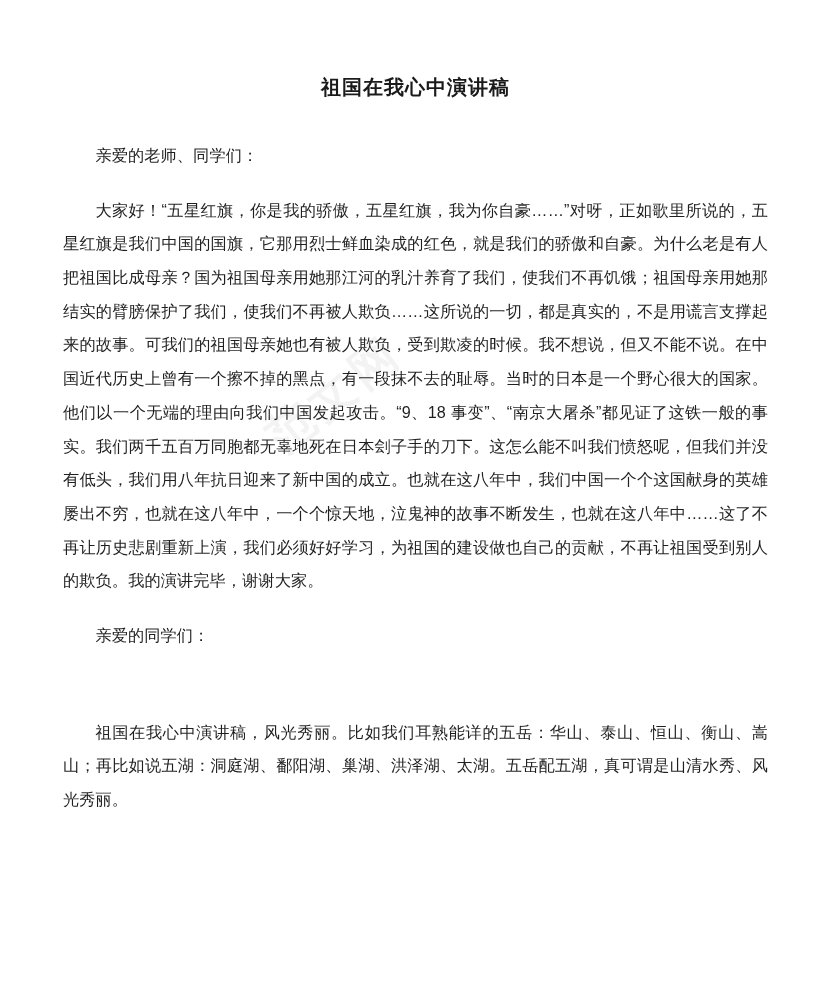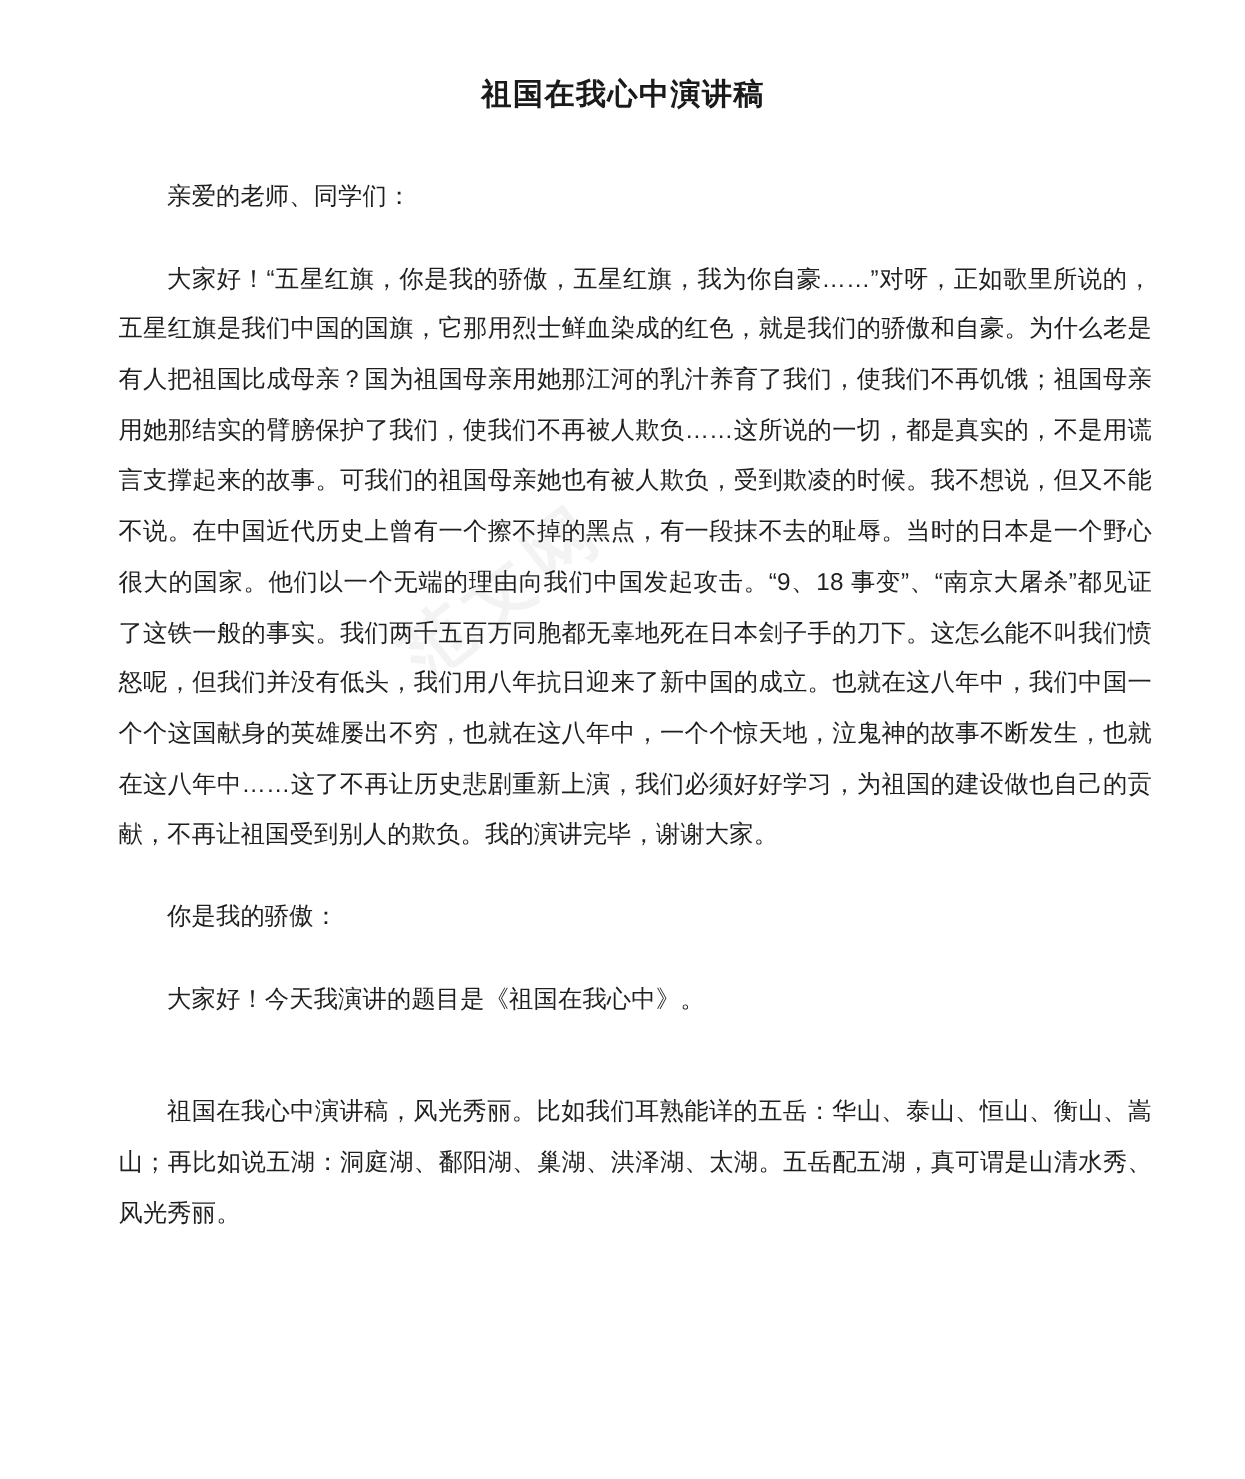--- a/index.html
+++ b/index.html
@@ -44,38 +44,37 @@
     padding: 0 62px 0 63px;
   }
 
   .doc-title {
     text-align: center;
     font-size: 20px;
     font-weight: 700;
     color: #1a1a1a;
     letter-spacing: 1px;
     margin: 0;
-    padding-top: 49px;
+    padding-top: 73px;
     padding-bottom: 0;
     line-height: 1.4;
   }
 
   .para {
     font-size: 16.2px;
     color: #1f1f1f;
     line-height: 2.08;
     text-align: justify;
     text-justify: inter-ideograph;
     margin: 0;
     letter-spacing: 0.1px;
   }
 
   .para.indent {
     text-indent: 2em;
-    margin-left: 16px;
   }
 
   
   .gap-title   { height: 38px; }
   .gap-para    { height: 21px; }
 </style>
 </head>
 <body>
 
 <div class="page">
@@ -91,25 +90,24 @@
     <div class="gap-title"></div>
 
     <p class="para indent">亲爱的老师、同学们：</p>
 
     <div class="gap-para"></div>
 
     <p class="para indent">大家好！“五星红旗，你是我的骄傲，五星红旗，我为你自豪……”对呀，正如歌里所说的，五星红旗是我们中国的国旗，它那用烈士鲜血染成的红色，就是我们的骄傲和自豪。为什么老是有人把祖国比成母亲？国为祖国母亲用她那江河的乳汁养育了我们，使我们不再饥饿；祖国母亲用她那结实的臂膀保护了我们，使我们不再被人欺负……这所说的一切，都是真实的，不是用谎言支撑起来的故事。可我们的祖国母亲她也有被人欺负，受到欺凌的时候。我不想说，但又不能不说。在中国近代历史上曾有一个擦不掉的黑点，有一段抹不去的耻辱。当时的日本是一个野心很大的国家。他们以一个无端的理由向我们中国发起攻击。“9、18 事变”、“南京大屠杀”都见证了这铁一般的事实。我们两千五百万同胞都无辜地死在日本刽子手的刀下。这怎么能不叫我们愤怒呢，但我们并没有低头，我们用八年抗日迎来了新中国的成立。也就在这八年中，我们中国一个个这国献身的英雄屡出不穷，也就在这八年中，一个个惊天地，泣鬼神的故事不断发生，也就在这八年中……这了不再让历史悲剧重新上演，我们必须好好学习，为祖国的建设做也自己的贡献，不再让祖国受到别人的欺负。我的演讲完毕，谢谢大家。</p>
 
     <div class="gap-para"></div>
 
-    <p class="para indent">你是我的骄傲：</p>
+    <p class="para indent">亲爱的同学们：</p>
 
     <div class="gap-para"></div>
 
-    <p class="para indent">大家好！今天我演讲的题目是《祖国在我心中》。</p>
 
     <div class="gap-para"></div>
 
 
     <div class="gap-para"></div>
 
     <p class="para indent">祖国在我心中演讲稿，风光秀丽。比如我们耳熟能详的五岳：华山、泰山、恒山、衡山、嵩山；再比如说五湖：洞庭湖、鄱阳湖、巢湖、洪泽湖、太湖。五岳配五湖，真可谓是山清水秀、风光秀丽。</p>
 
   </div>
 </div>

